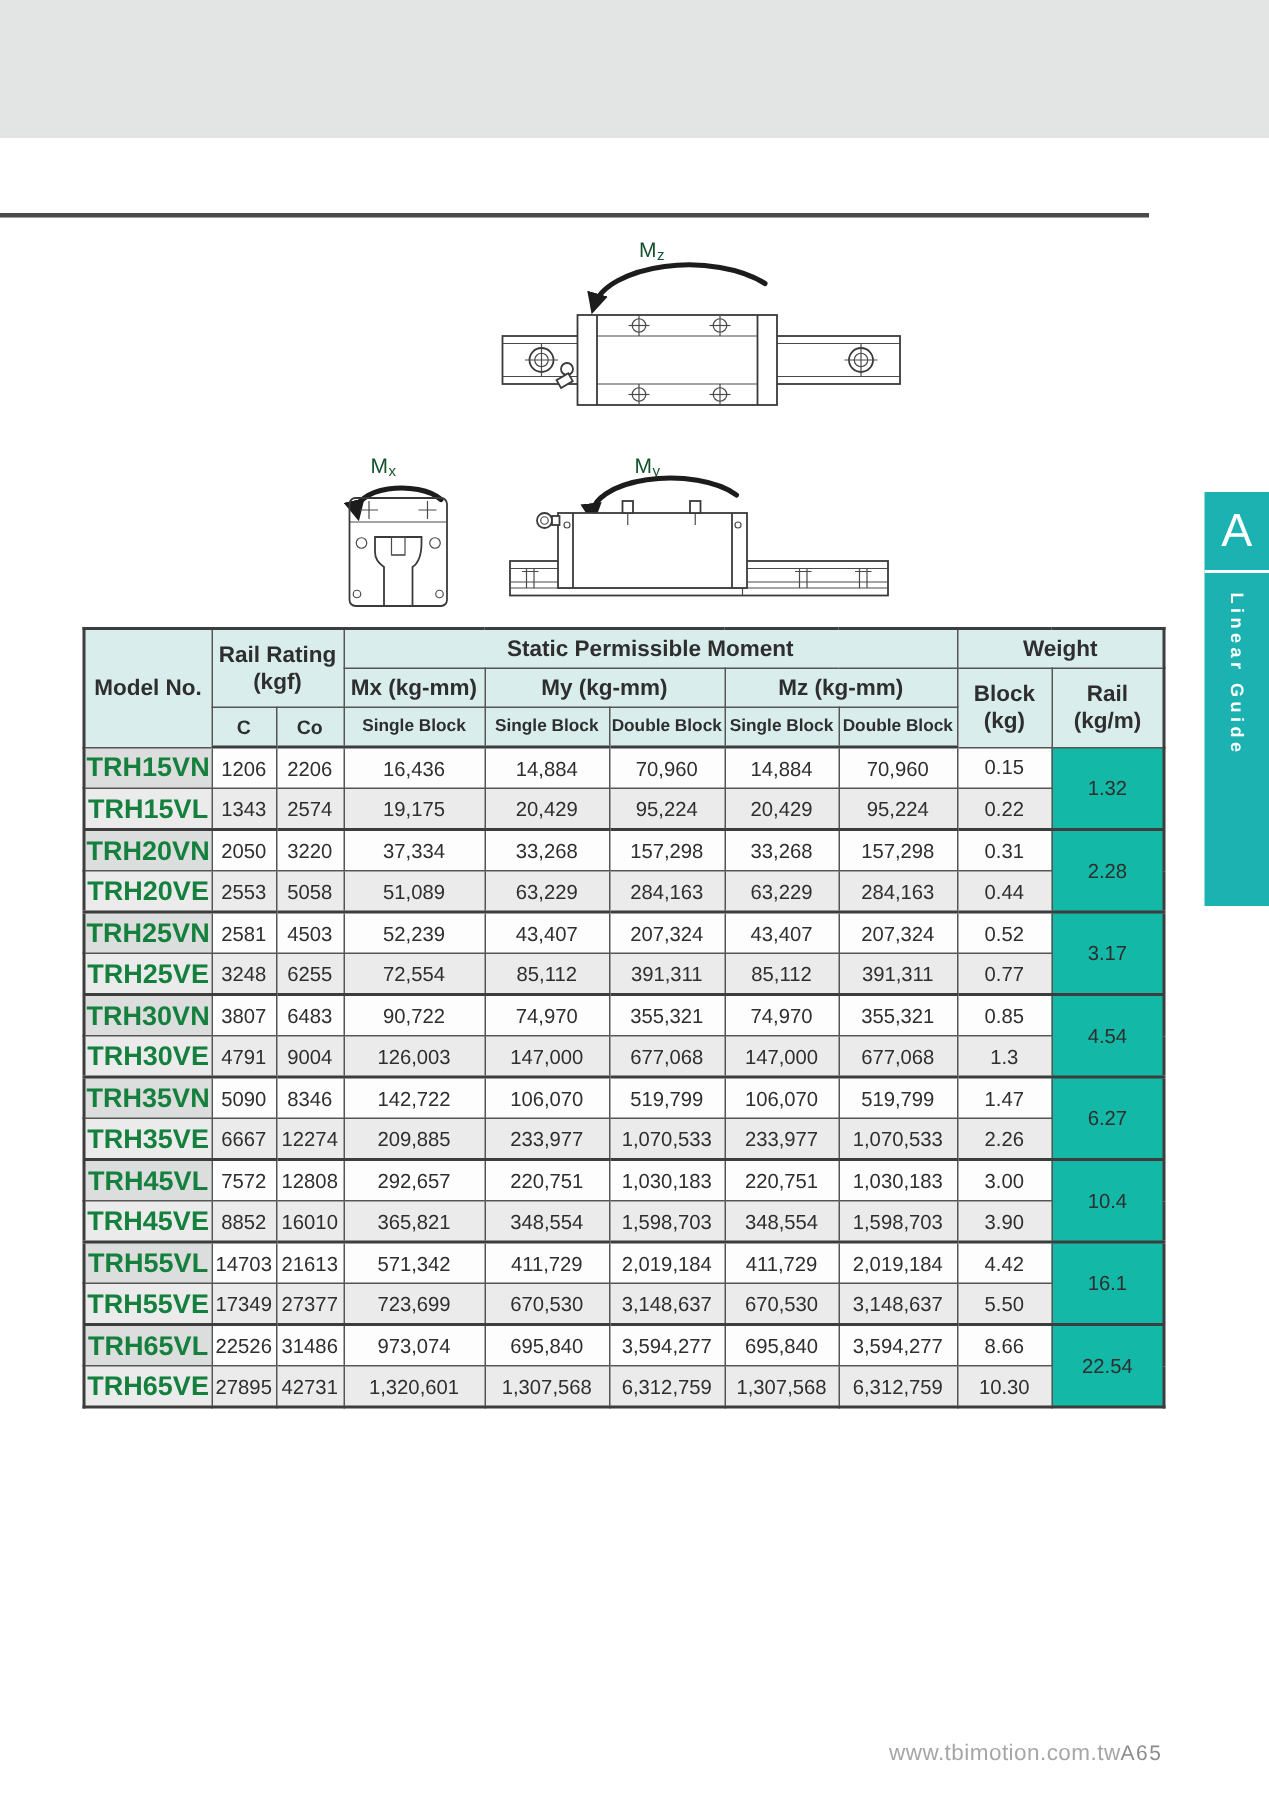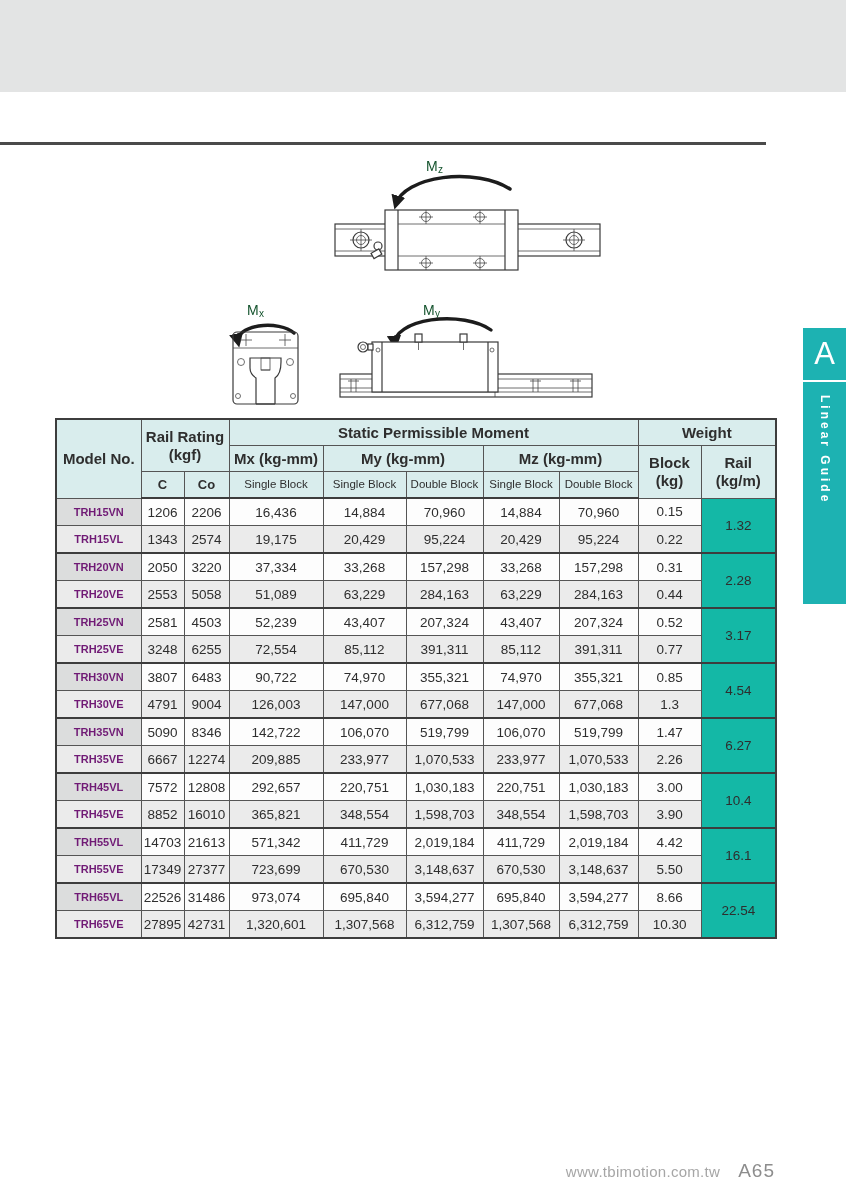--- a/index.html
+++ b/index.html
@@ -36,31 +36,31 @@
   }
 
   
   .tbl-wrap { position:absolute; left:55px; top:418px; }
   table { border-collapse:collapse; table-layout:fixed; width:720px; border:2px solid #3d3d3d; }
   th, td { border:1px solid #555555; text-align:center; vertical-align:middle; padding:0; color:#2e2e2e; }
   thead th { background:#d9eded; height:25px; white-space:pre-line; line-height:1.2; }
   thead tr:last-child th { border-bottom:2px solid #3d3d3d; }
   .h1 { font-size:15px; font-weight:600; }
   .h-cc { font-size:13px; font-weight:700; }
-  .h-sub { font-size:11.5px; font-weight:400;margin-left:36px; }
+  .h-sub { font-size:11.5px; font-weight:700;margin-left:36px; }
   tbody td { height:26px; font-size:13.5px; background:#fdfdfd; }
   tbody tr.row-b td { background:#ebebeb; }
-  tbody td.model-cell { background:#dcdddd; font-weight:700; font-size:11px; color:#701a75; }
+  tbody td.model-cell { background:#dcdddd; font-weight:700; font-size:18px; color:#15803d; }
   tbody td.rail-cell { background:#14b8a6; }
   tbody tr.group-start td { border-top:2px solid #3d3d3d; }
 
   
-  .footer { position:absolute; top:1160px; right:71px; display:flex; align-items:baseline; gap:18px; }
+  .footer { position:absolute; top:1160px; right:71px; display:flex; align-items:baseline; }
   .footer-url { font-size:15px; color:#a6a6a6; letter-spacing:.3px; }
-  .footer-page { font-size:19px; color:#8d8d8d; letter-spacing:1px; }
+  .footer-page { font-size:14px; color:#8d8d8d; letter-spacing:1px; }
 </style>
 </head>
 <body>
 
 <div class="top-band"></div>
 <div class="rule"></div>
 
 <div class="diagram" style="left:330px; top:158px; width:280px; height:130px;">
   <span class="dlabel" style="left:96px; top:0;"><span>M</span><sub>z</sub></span>
   <svg width="280" height="130" viewBox="0 0 280 130">

